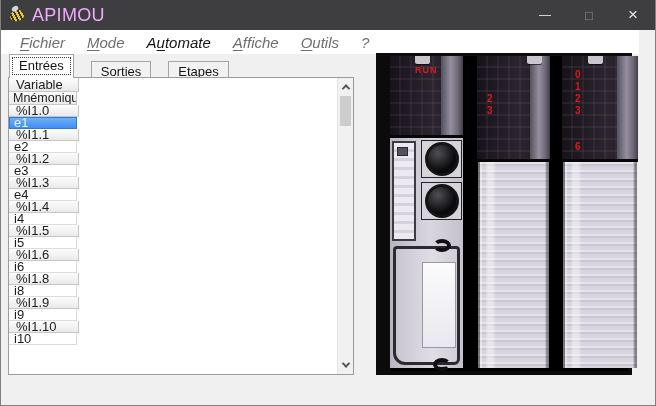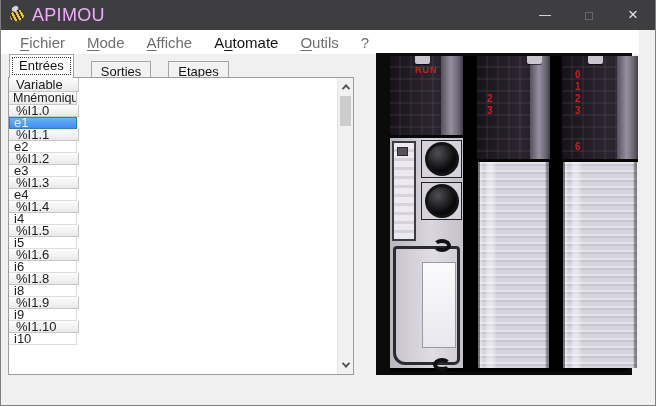--- a/index.html
+++ b/index.html
@@ -19,21 +19,21 @@
                 background:rgba(235,240,250,.85); border-radius:50%; transform:rotate(-25deg); }
   .title { color:#f0abfc; font-size:18px; letter-spacing:.3px;text-align:center; }
   .controls { margin-left:auto; display:flex; height:100%; }
   .wbtn { width:44px; height:100%; display:flex; align-items:center; justify-content:center;
           color:#e6e6e6; font-size:12px; cursor:default; }
   .wbtn.max { color:#8d8d8d; font-size:13px; }
   .wbtn.close { font-size:17px; }
 
   
   .menubar { position:absolute; left:0; top:30px; right:16px; height:24px; background:#ffffff;
-             display:flex; align-items:center; padding-left:8px; }
+             display:flex; align-items:center; padding-left:8px;font-style:italic; }
   .mitem { padding:0 11px; font-size:15px; color:#6e6e6e; white-space:pre; }
   .mitem.emph { color:#151515; }
   .mitem .u { text-decoration:underline; text-underline-offset:2px; }
 
   
   .tabs { position:absolute; left:8px; top:54px; height:24px; }
   .tab { display:inline-block; vertical-align:bottom; height:20px; line-height:19px;
          padding:0 9px; margin-right:17px; background:#f2f2f2; border:1px solid #a5a5a5;
          border-bottom:none; font-size:13px; color:#141414; position:relative; top:3px; }
   .tab.active { height:24px; line-height:22px; background:#ffffff; z-index:3; top:0;
@@ -139,22 +139,22 @@
     <div class="controls">
       <div class="wbtn">—</div>
       <div class="wbtn max">□</div>
       <div class="wbtn close">×</div>
     </div>
   </div>
 
   <div class="menubar" id="menubar">
       <div class="mitem"><span class="u">F</span><span>ichier</span></div>
       <div class="mitem"><span class="u">M</span><span>ode</span></div>
+      <div class="mitem emph"><span>A</span><span class="u">u</span><span>tomate</span></div>
       <div class="mitem"><span class="u">A</span><span>ffiche</span></div>
-      <div class="mitem emph"><span>A</span><span class="u">u</span><span>tomate</span></div>
       <div class="mitem"><span class="u">O</span><span>utils</span></div>
       <div class="mitem"><span>?</span></div>
     </div>
 
   <div class="tabs" id="tabs"><div class="tab active">Entrées</div><div class="tab">Sorties</div><div class="tab">Etapes</div></div>
 
   <div class="grid-panel">
     <div class="grid" id="grid">
       <div class="row header">
         <div class="cell fixed varcol">Variable</div>

